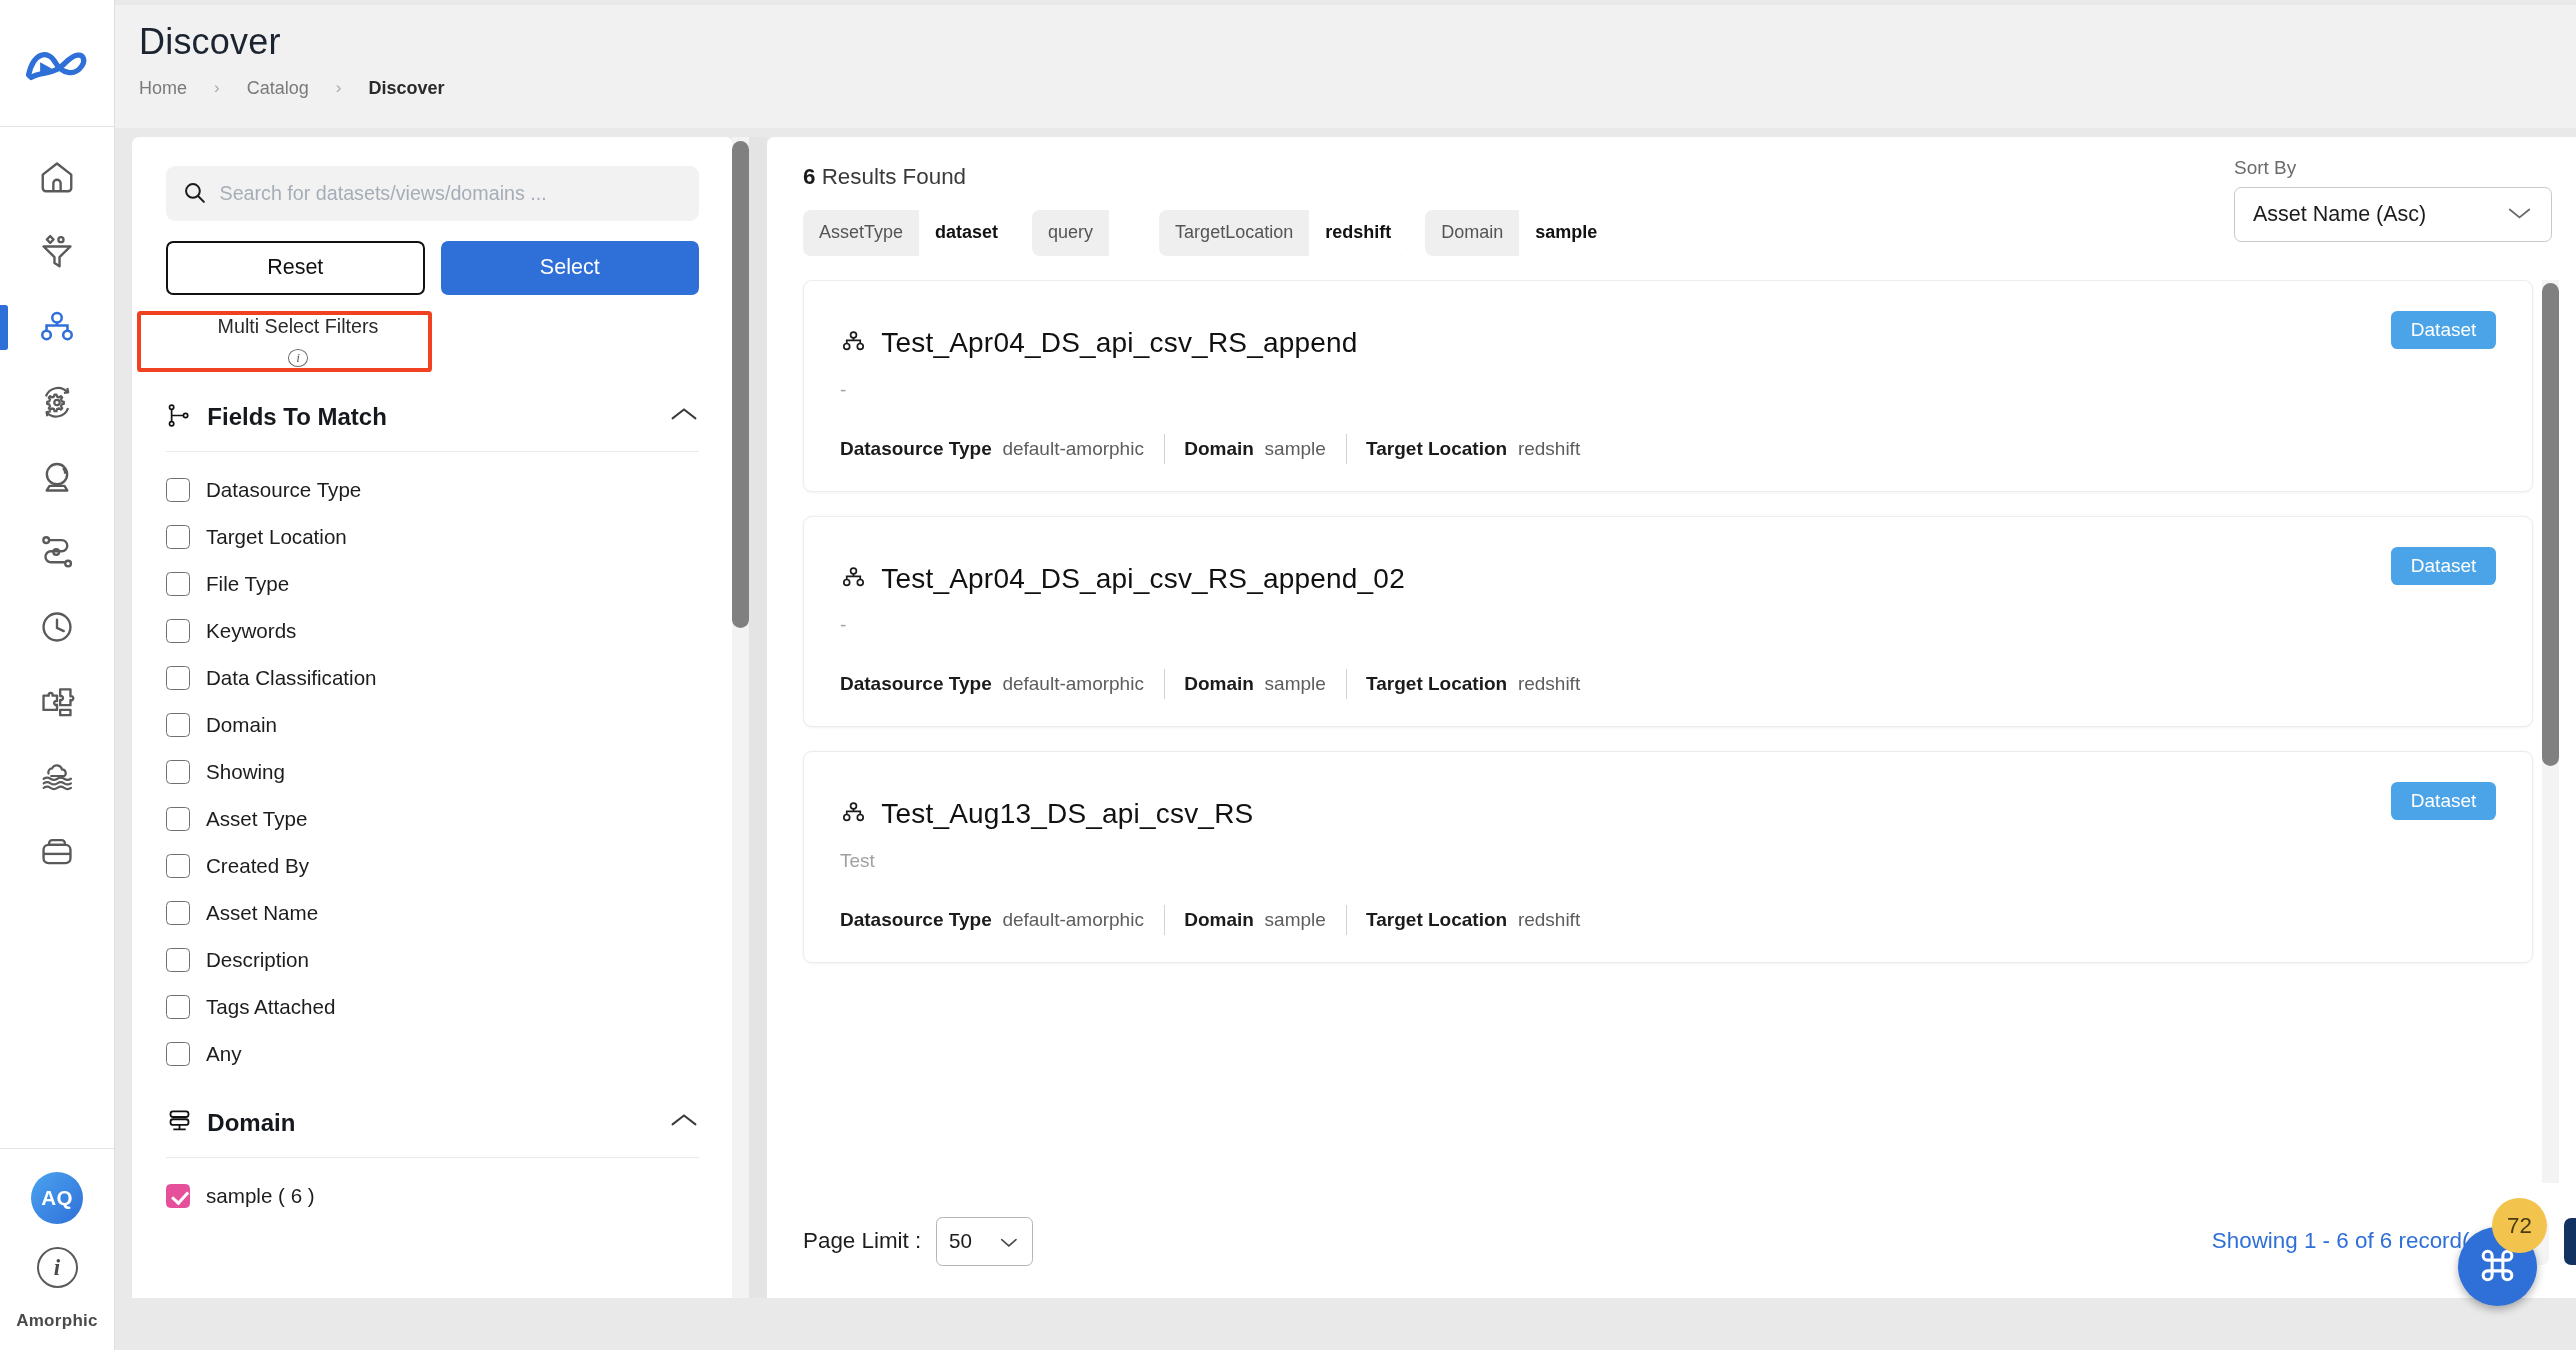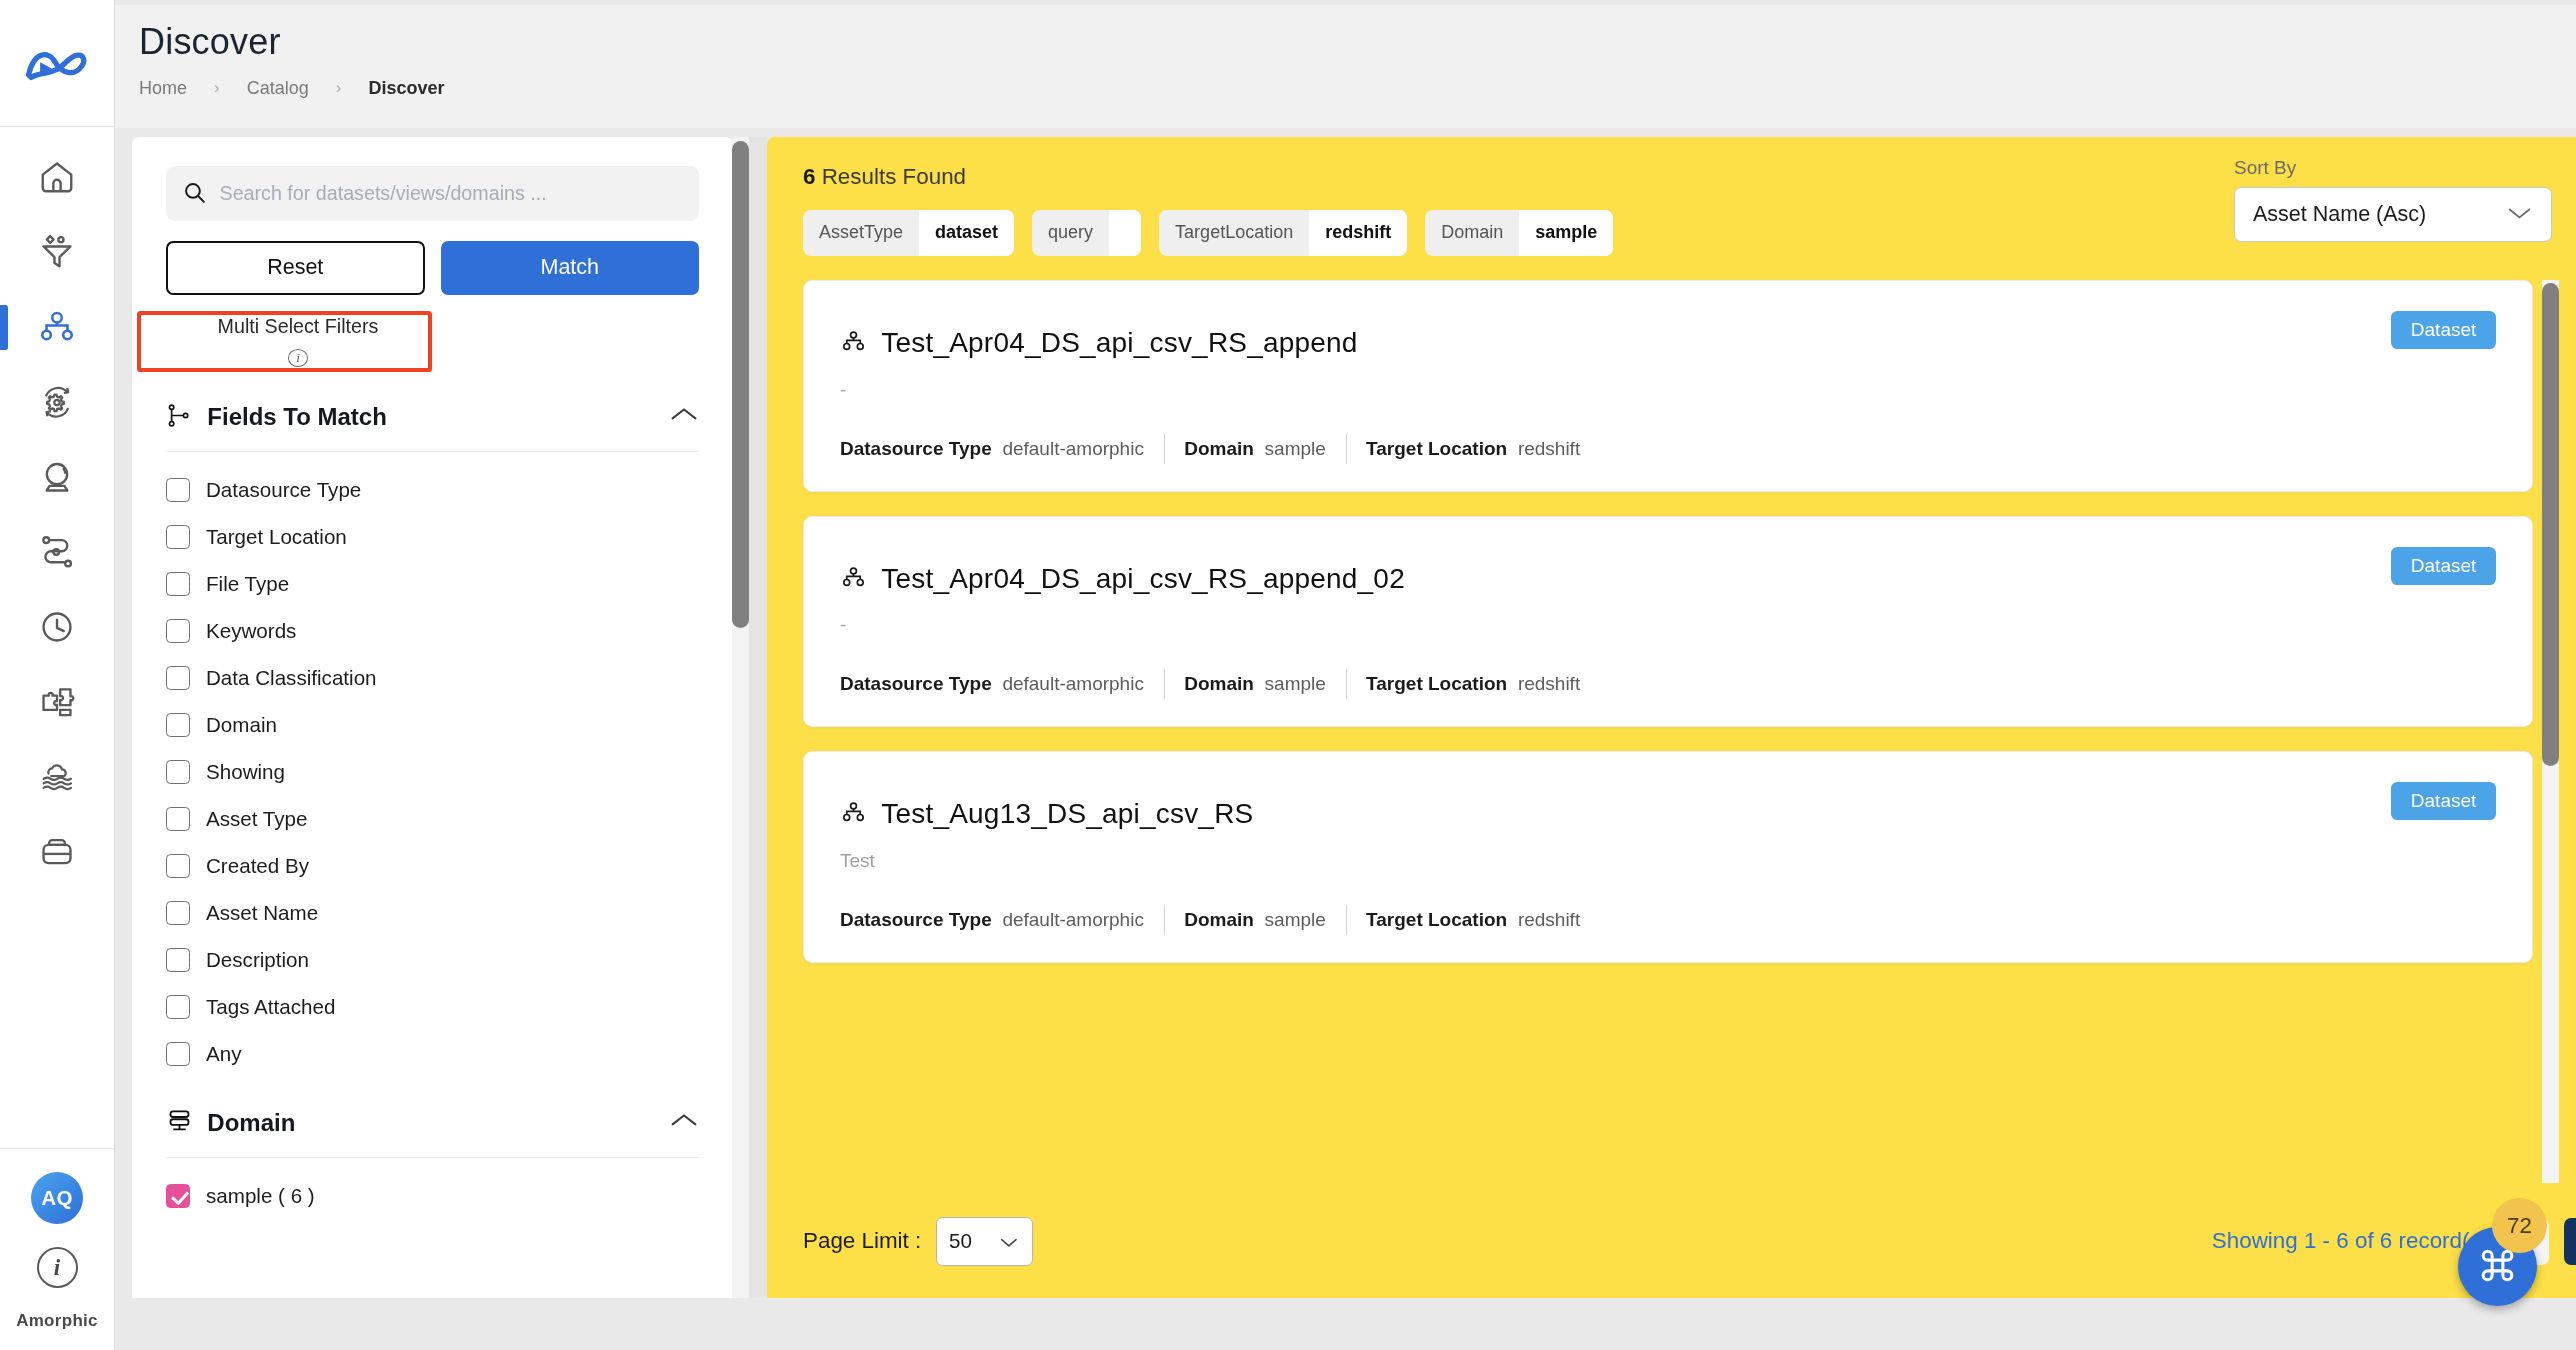--- a/index.html
+++ b/index.html
@@ -135,21 +135,21 @@
     background: #808080; border-radius: 9px;
   }
   .filter-gutter {
     position: absolute; left: 749px; top: 137px; width: 18px; height: 1161px;
     background: #e4e4e4;
   }
 
   
   .results-panel {
     position: absolute; left: 767px; top: 137px; width: 1809px; height: 1161px;
-    background: #fde047; border-radius: 7.2px 0 0 0;
+    background: #ffffff; border-radius: 7.2px 0 0 0;
   }
   .results-head { position: relative; height: 143px; padding: 27px 36px 0 36px; }
   .results-count { font-size: 22.4px; color: #3a3a3a; }
   .results-count b { font-weight: bold; color: #1b1b1b; }
   .chip-row { display: flex; gap: 18px; margin-top: 19.7px; }
   .chip {
     display: flex; align-items: stretch; height: 46px;
     border-radius: 8px; overflow: hidden; background: #efefef; cursor: pointer;
   }
   .chip-key { display:flex; align-items:center; padding: 0 16px; font-size: 18px; color: #555; }
@@ -374,21 +374,21 @@
           <svg width="25" height="25" viewBox="0 0 24 24" fill="none" stroke="#1b1b1b" stroke-width="1.9" stroke-linecap="round">
             <circle cx="10.5" cy="10.5" r="6.6"></circle>
             <path d="M15.4 15.4 L21 21"></path>
           </svg>
         </span>
         <input type="text" placeholder="Search for datasets/views/domains ..." style="">
       </div>
 
       <div class="btn-row">
         <div class="btn btn-reset">Reset</div>
-        <div class="btn btn-search">Match</div>
+        <div class="btn btn-search">Select</div>
       </div>
 
       <div class="multi-wrap">
         <span class="multi-label">Multi Select Filters</span>
         <span class="mini-info">i</span>
         <span class="toggle">
           <span class="knob"></span>
         </span>
       </div>
 

